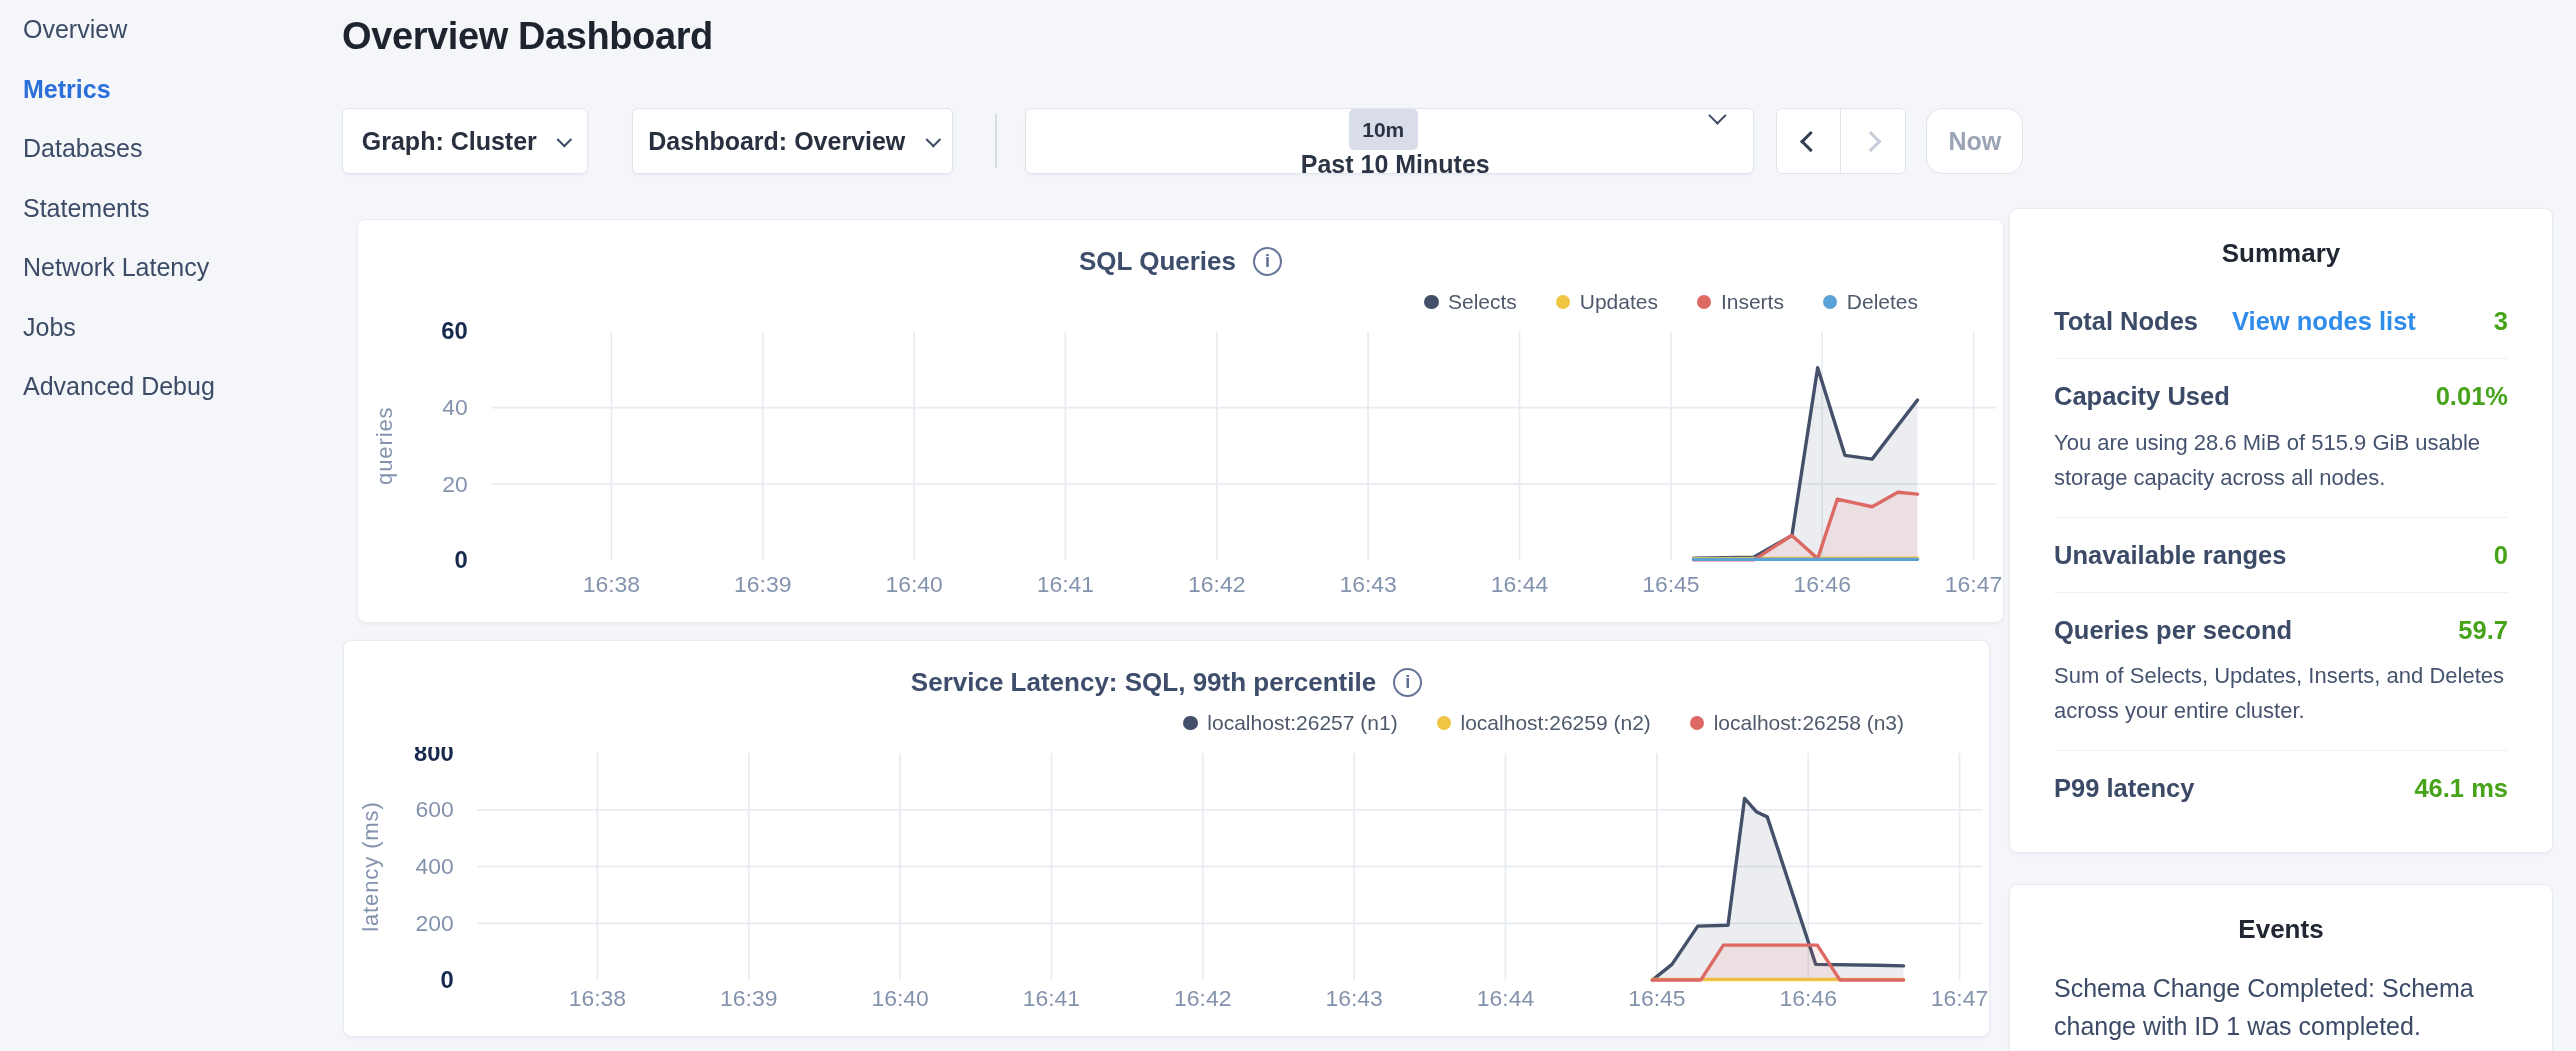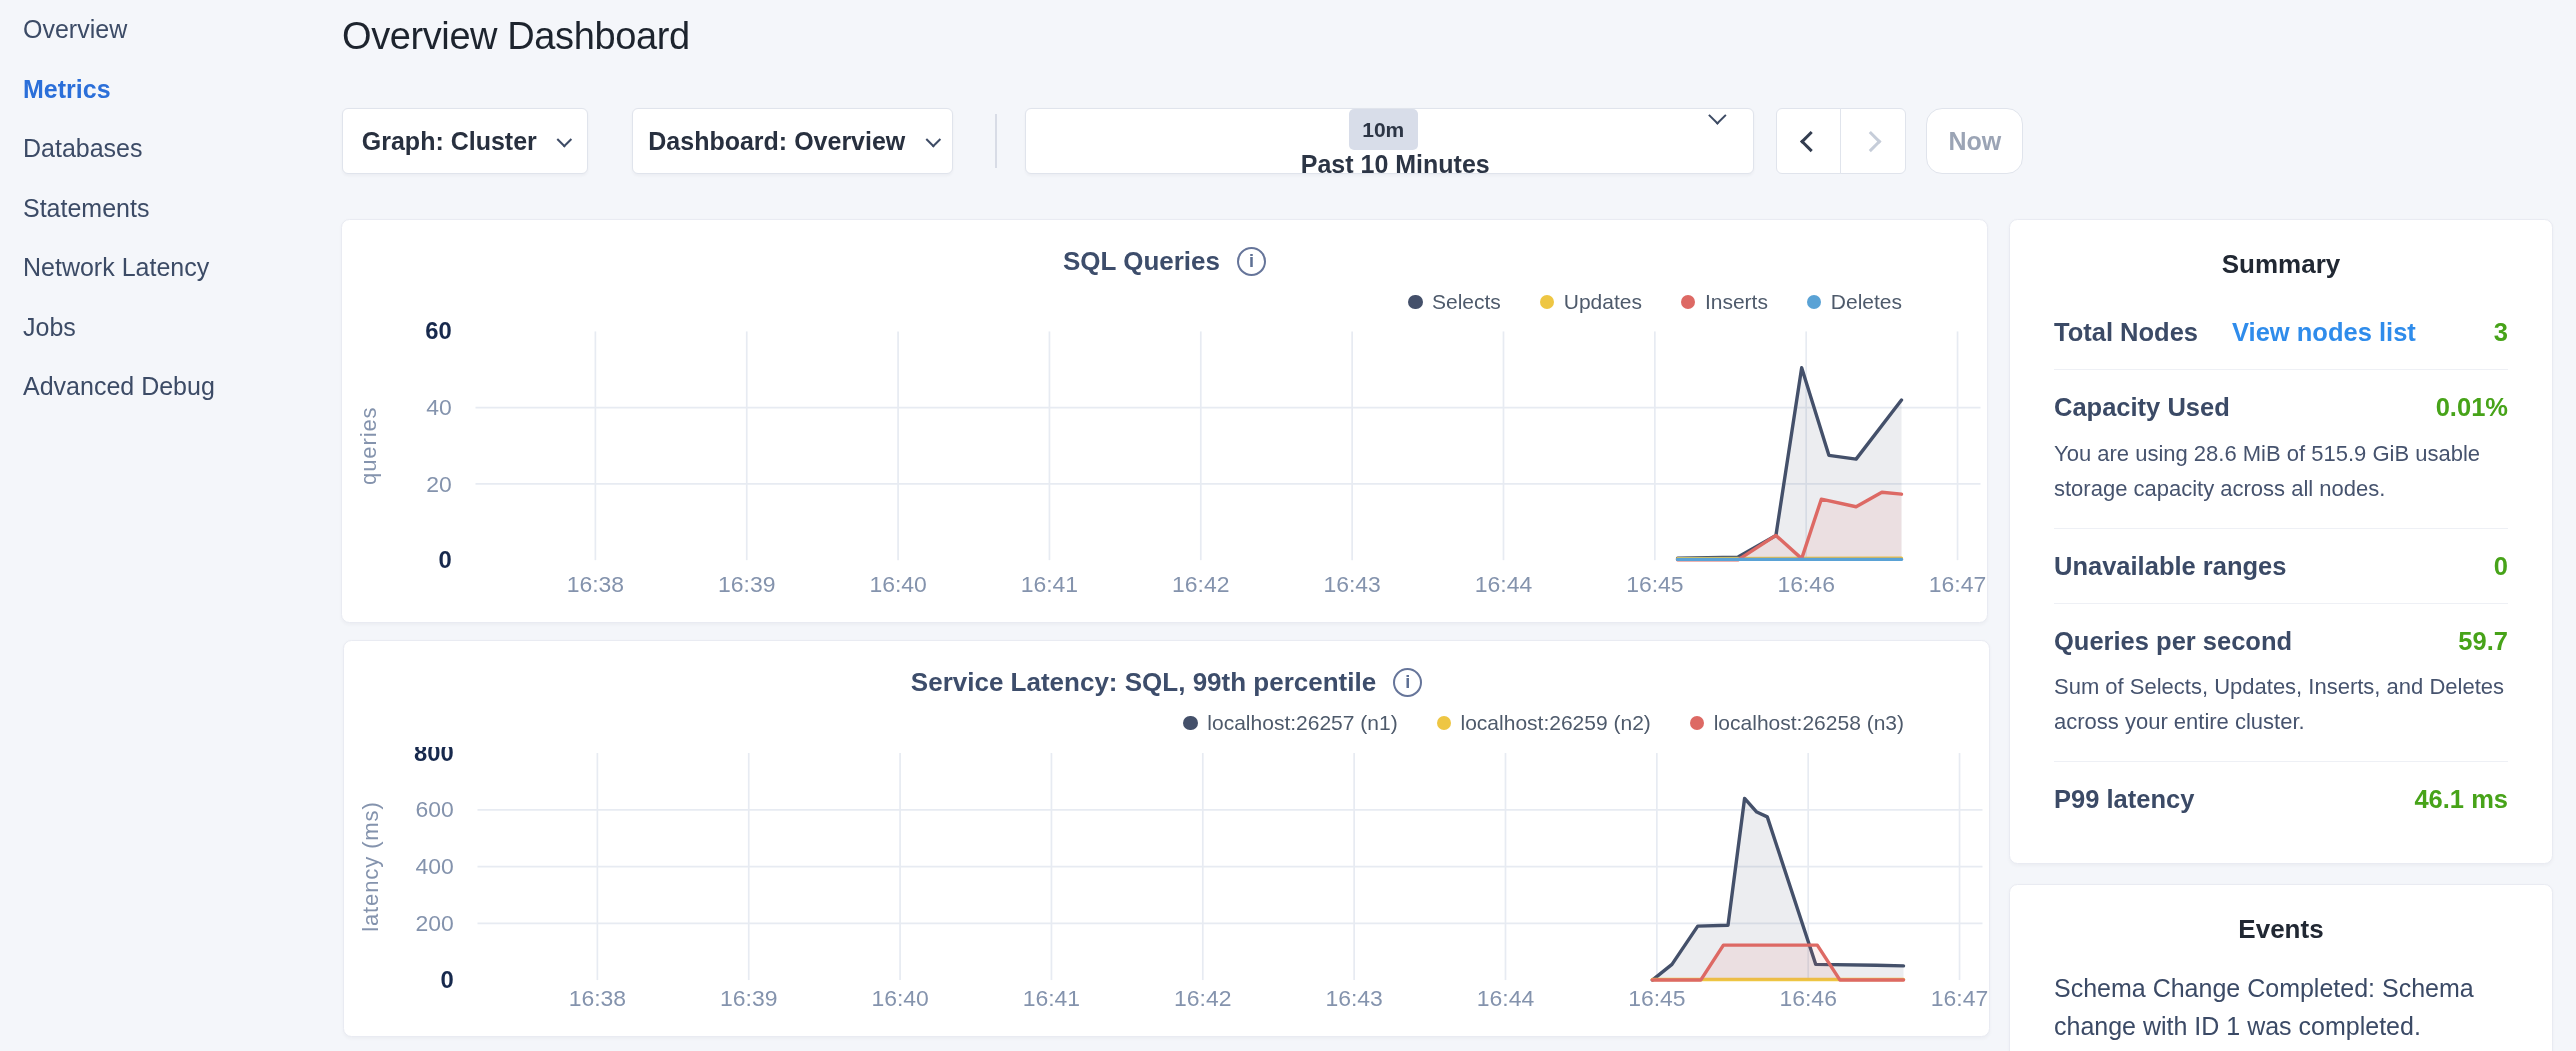--- a/index.html
+++ b/index.html
@@ -14,21 +14,21 @@
   .sidebar { position:absolute; left:23px; top:17px; width:306px; }
   .sidebar ul { list-style:none; }
   .sidebar li {
     font-size:25px; line-height:25.5px; margin-bottom:34px;
     color:#3c4b66; cursor:pointer; font-weight:400;
   }
   .sidebar li.active { color:#2b6fd9; font-weight:700; }
   
   .page-title {
     position:absolute; left:342px; top:15.3px;
-    font-size:38px; font-weight:400; color:#1d242e; letter-spacing:-0.4px;
+    font-size:38px; font-weight:700; color:#1d242e; letter-spacing:-0.4px;
   }
   
   .controls { position:absolute; left:342px; top:108px; height:66px; display:flex; align-items:center; }
   .ctl-box {
     background:#fff; border:1.7px solid #e0e4ec; border-radius:6px; height:66px;
     display:flex; align-items:center; justify-content:center;
     font-size:25px; font-weight:700; color:#28303f; cursor:pointer;
     box-shadow:0 1.7px 2.6px rgba(40,50,80,0.04);
   }
   .dd-graph { width:246px; margin-right:44px; gap:20.4px; }
@@ -61,38 +61,38 @@
     margin-left:20.4px; width:97px; height:66px; background:#fff;
     border:1.7px solid #e0e4ec; border-radius:16px;
     font-size:25px; font-weight:700; color:#9ba4b5;
     display:flex; align-items:center; justify-content:center; cursor:default;
   }
   
   .card {
     position:absolute; background:#fff; border:1.7px solid #e9ebf2; border-radius:8.5px;
     box-shadow:0 1.7px 3.4px rgba(40,50,80,0.04);
   }
-  .chart-card-1 { left:341px; top:219px; width:1647px; height:404px; }
+  .chart-card-1 { left:357px; top:219px; width:1647px; height:404px; }
   .chart-card-2 { left:343px; top:640px; width:1647px; height:397px; }
   .chart-title-row { display:flex; align-items:center; justify-content:center; gap:17px; padding-top:25.5px; }
   .chart-title { font-size:26px; font-weight:700; color:#3d4d6b; }
   .info-icon {
     width:29px; height:29px; border:2.1px solid #66759a; border-radius:50%;
     display:flex; align-items:center; justify-content:center;
     font-size:18px; font-weight:600; color:#5e7094; cursor:pointer;
   }
   .legend { position:absolute; top:70px; right:85px; display:flex; gap:39px; list-style:none; }
   .legend-item { display:flex; align-items:center; gap:9.4px; cursor:pointer; }
   .legend-dot { width:14.5px; height:14.5px; border-radius:50%; }
   .legend-label { font-size:21px; color:#4e5a6b; }
   .plot-wrap-1 { position:absolute; left:0; top:102px; width:1647px; }
   .plot-wrap-2 { position:absolute; left:0; top:106px; width:1647px; }
   svg text { font-family:"Liberation Sans", sans-serif; }
   
-  .summary-card { left:2009px; top:219px; width:544px; height:645px; padding:0 44px; }
+  .summary-card { left:2009px; top:208px; width:544px; height:645px; padding:0 44px; }
   .events-card  { left:2009px; top:884px; width:544px; height:221px; padding:0 44px; }
   .panel-title { text-align:center; font-size:26px; font-weight:700; color:#212833; padding-top:29px; }
   .summary-rows { margin-top:15.3px; }
   .srow { padding:23px 0 22px 0; border-top:1.7px solid #eef0f5; }
   .srow:first-child { border-top:none; }
   .srow-top { display:flex; align-items:baseline; }
   .srow-label { font-size:25.5px; font-weight:700; color:#3b4a66; }
   .srow-link { font-size:25.5px; font-weight:700; color:#2f8ceb; margin-left:34px; cursor:pointer; text-decoration:none; }
   .srow-value { margin-left:auto; font-size:25.5px; font-weight:700; color:#47a319; }
   .srow-caption { margin-top:13.6px; font-size:22px; line-height:35px; color:#46536e; }

